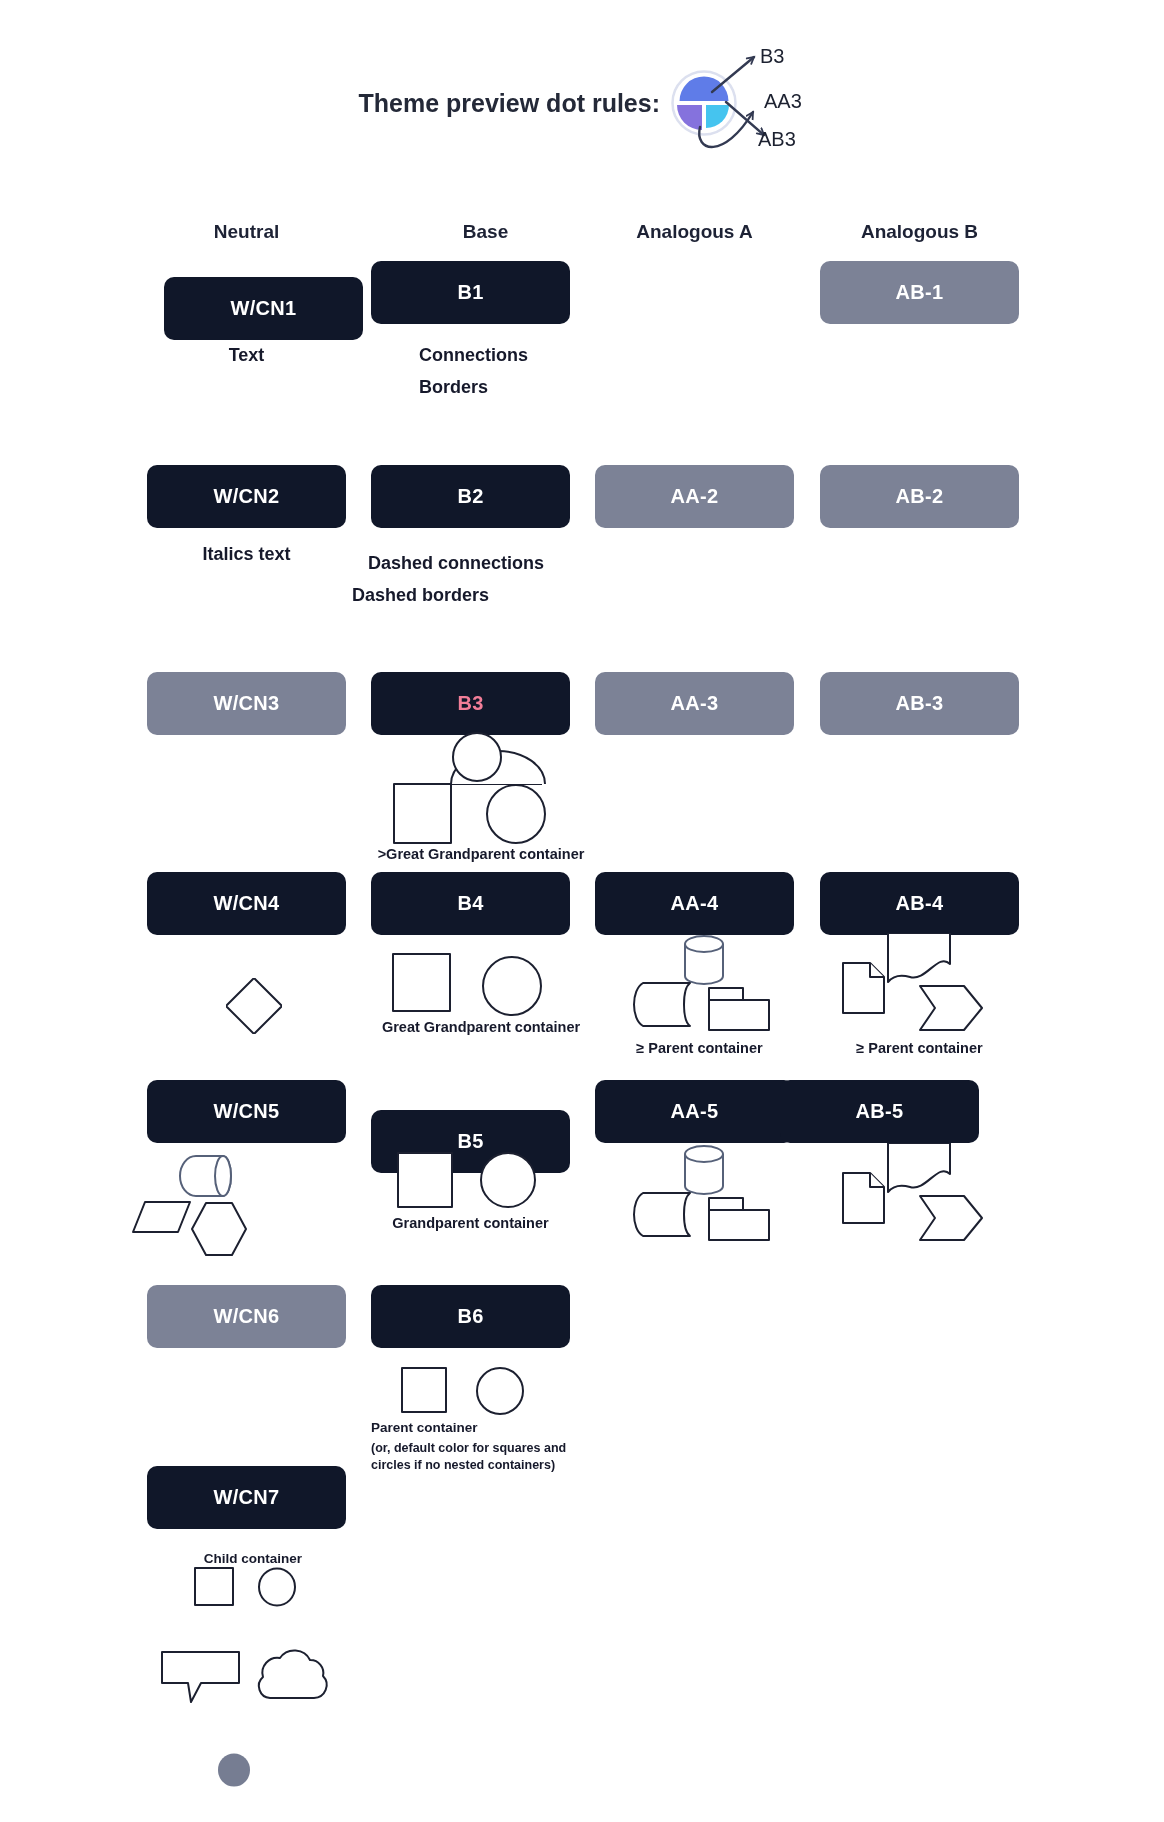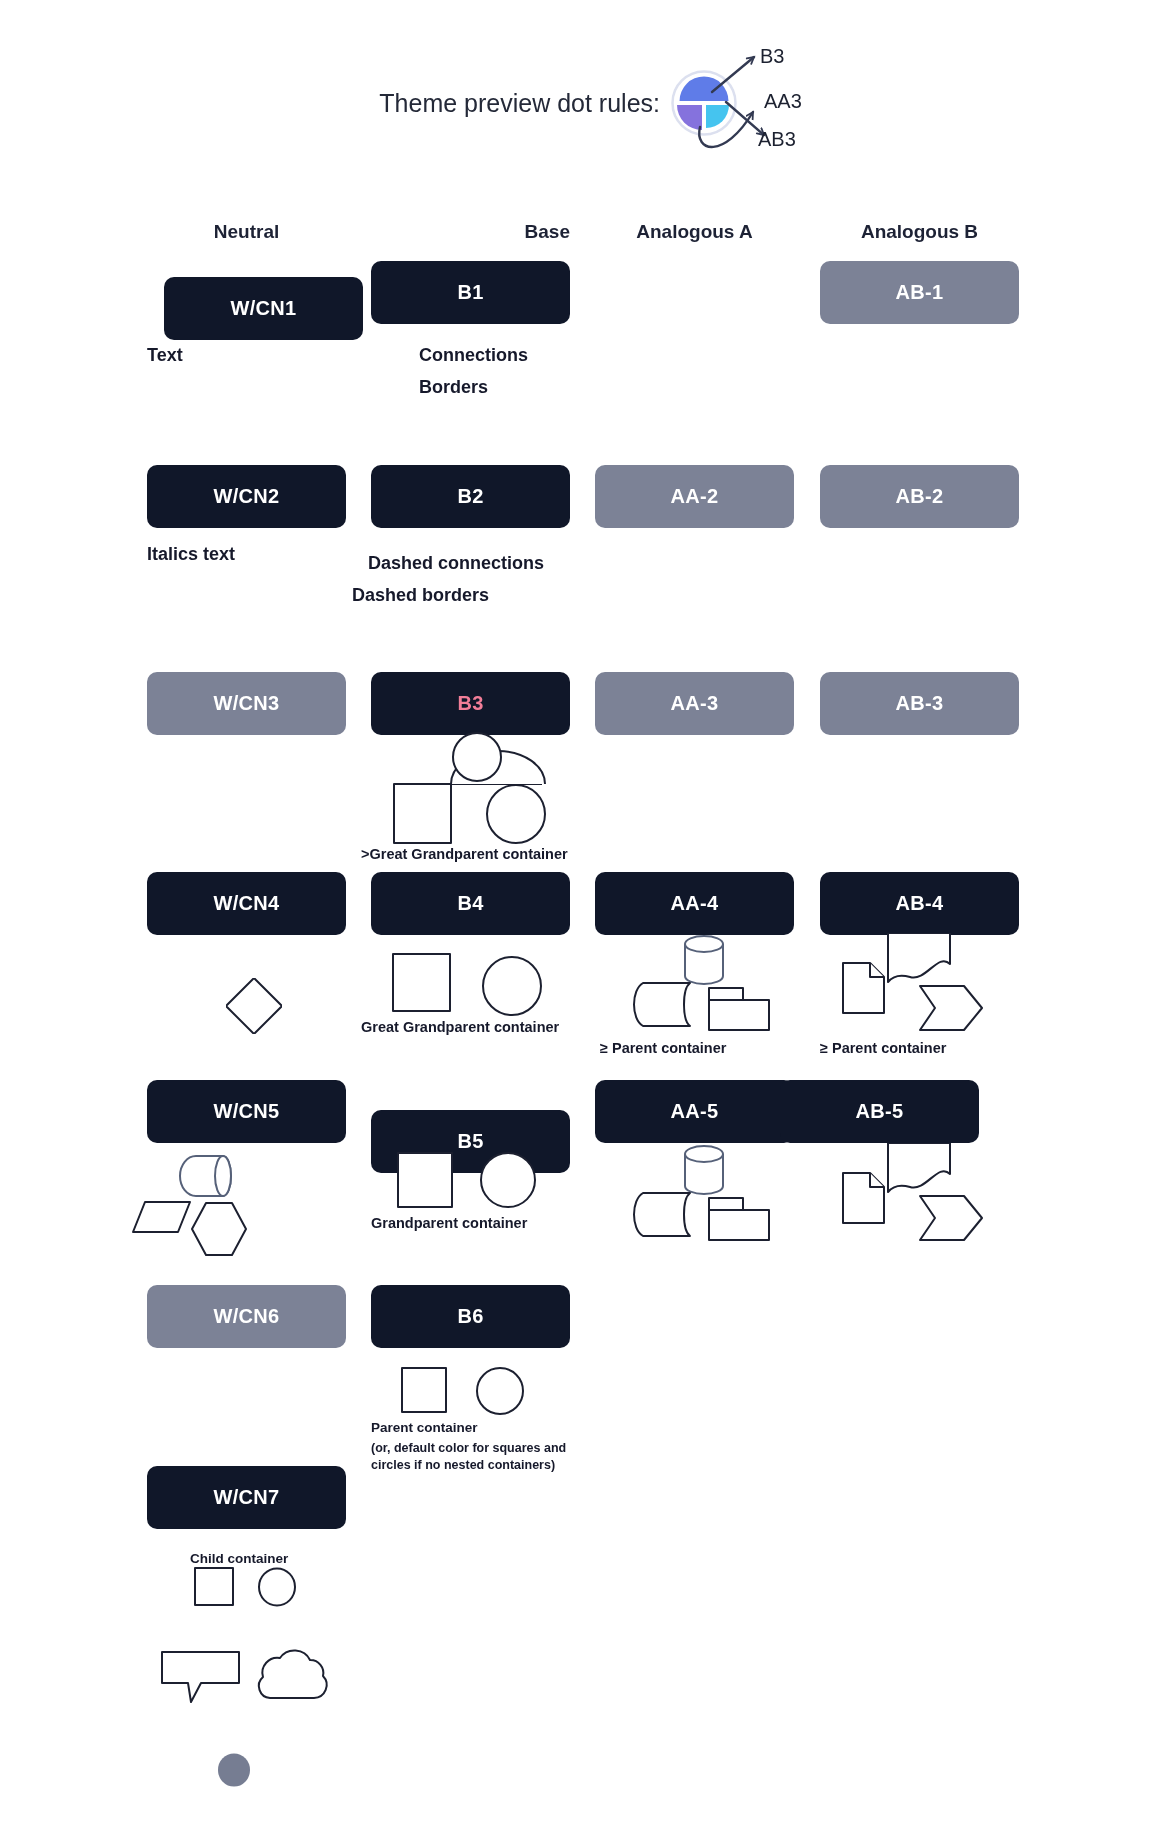--- a/index.html
+++ b/index.html
@@ -1,32 +1,32 @@
 <!DOCTYPE html>
 <html><head>
 <meta charset="utf-8">
 <style>
   html,body{margin:0;padding:0;background:#ffffff;}
   #canvas{position:relative;width:1164px;height:1822px;background:#ffffff;overflow:hidden;
           font-family:"Liberation Sans","DejaVu Sans",sans-serif;color:#1d2235;}
   .abs{position:absolute;}
-  .title{font-size:25px;font-weight:400;color:#242938;text-align:right;}
+  .title{font-size:25px;font-weight:700;color:#242938;text-align:right;}
   .dotlabel{font-size:20px;font-weight:500;color:#1c2130;}
   .hdr{width:199px;text-align:center;font-size:19px;font-weight:700;color:#1d2235;}
   .swatch{width:199px;height:63px;border-radius:10px;display:flex;align-items:center;justify-content:center;
           font-size:20px;font-weight:700;color:#ffffff;letter-spacing:.3px;}
   .dark{background:#101729;}
   .gray{background:#7c8296;}
   .pink-label{color:#f27e98;}
   .cap{font-weight:700;color:#16192b;}
   .cap-lg{font-size:18px;}
   .cap-md{font-size:14.5px;}
   .cap-sm{font-size:13.5px;}
   .cap-xs{font-size:12.5px;}
-  .ctr{text-align:left;}
+  .ctr{text-align:center;}
   .shape{fill:#ffffff;stroke:#1c2030;stroke-width:2;stroke-linejoin:round;}
   .cyl{fill:#ffffff;stroke:#566179;stroke-width:2;}
   .arrow{fill:none;stroke:#333a52;stroke-width:2.4;stroke-linecap:round;}
   .legend-text{font-size:20px;font-weight:700;color:#15182a;}
 </style>
 </head>
 <body>
 
 <div id="canvas">
 
@@ -44,21 +44,21 @@
     <path d="M 56,77 L 56,100 A 23,23 0 0 0 79,77 Z" fill="#45c4ef"></path>
     <path class="arrow" d="M 62,64 L 104,29" marker-end="url(#ah)"></path>
     <path class="arrow" d="M 76,74 L 114,107" marker-end="url(#ah)"></path>
     <path class="arrow" d="M 50,99 C 44,124 74,132 103,84" marker-end="url(#ah)"></path>
   </svg>
   <div class="abs dotlabel" style="left:760px;top:45px;">B3</div>
   <div class="abs dotlabel" style="left:764px;top:90px;">AA3</div>
   <div class="abs dotlabel" style="left:758px;top:128px;">AB3</div>
 
   <div class="abs hdr" style="left:147px;top:221px;">Neutral</div>
-  <div class="abs hdr" style="left:371px;top:221px;text-align:right;">Base</div>
+  <div class="abs hdr" style="left:386px;top:221px;">Base</div>
   <div class="abs hdr" style="left:595px;top:221px;">Analogous A</div>
   <div class="abs hdr" style="left:820px;top:221px;">Analogous B</div>
 
   <div class="abs swatch dark" style="left:164px;top:261px;margin-top:16px;">W/CN1</div>
   <div class="abs swatch dark" style="left:371px;top:261px;">B1</div>
   <div class="abs swatch gray" style="left:820px;top:261px;">AB-1</div>
   <div class="abs cap cap-lg ctr" style="left:147px;top:345px;width:199px;">Text</div>
   <div class="abs cap cap-lg" style="left:419px;top:345px;">Connections</div>
   <div class="abs cap cap-lg" style="left:419px;top:377px;">Borders</div>
 

